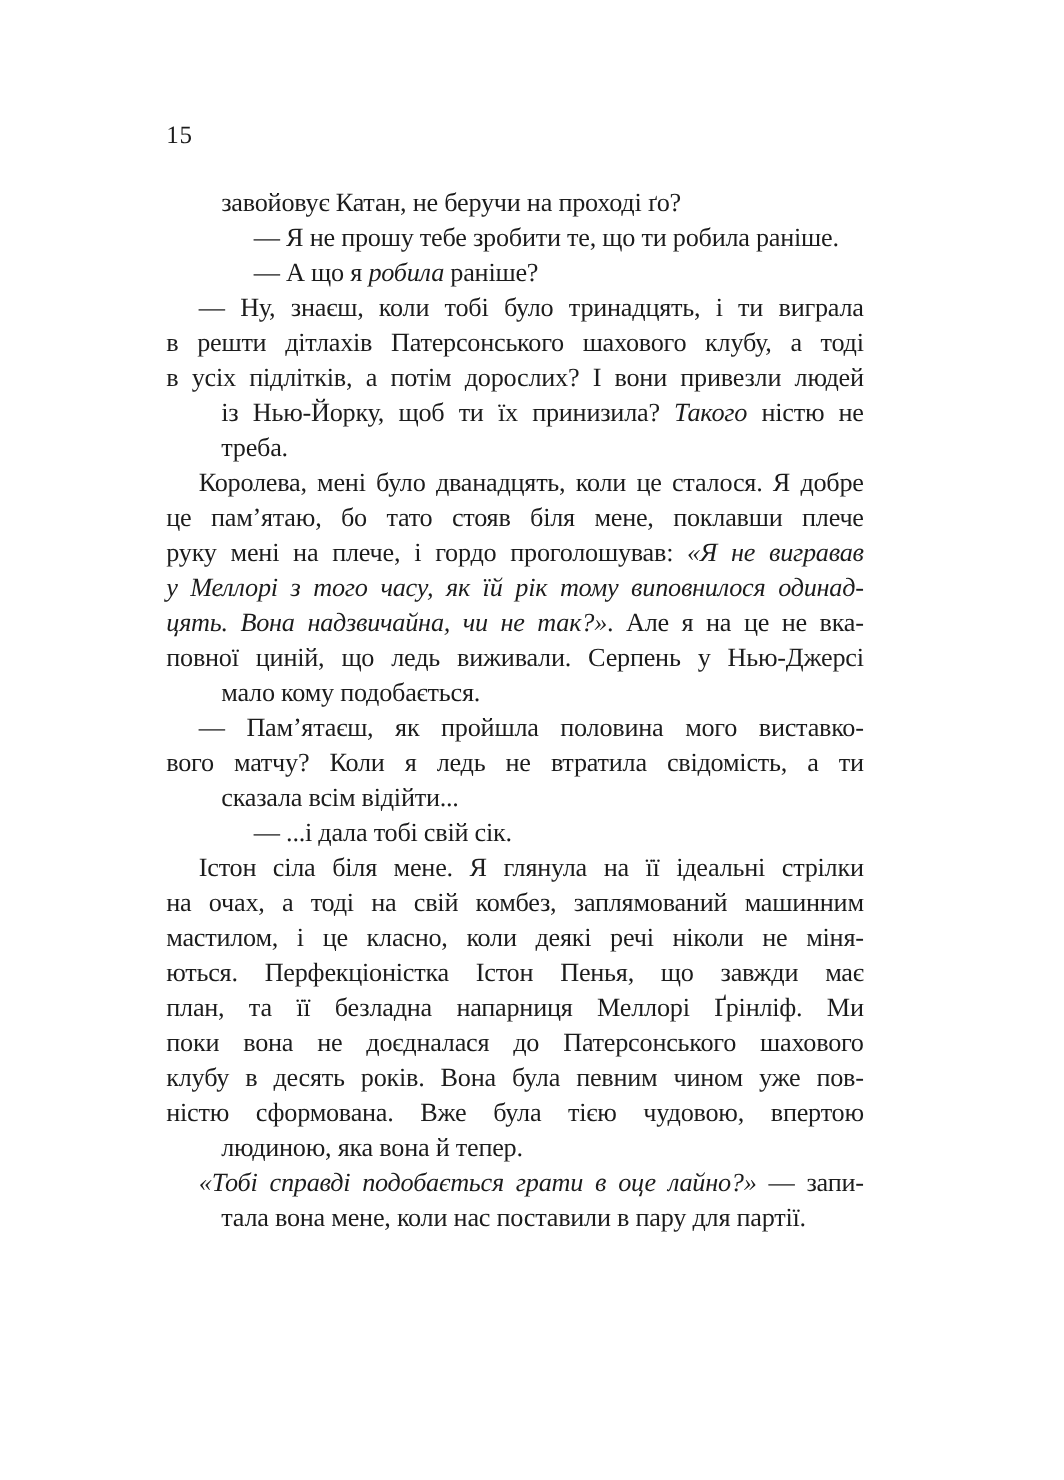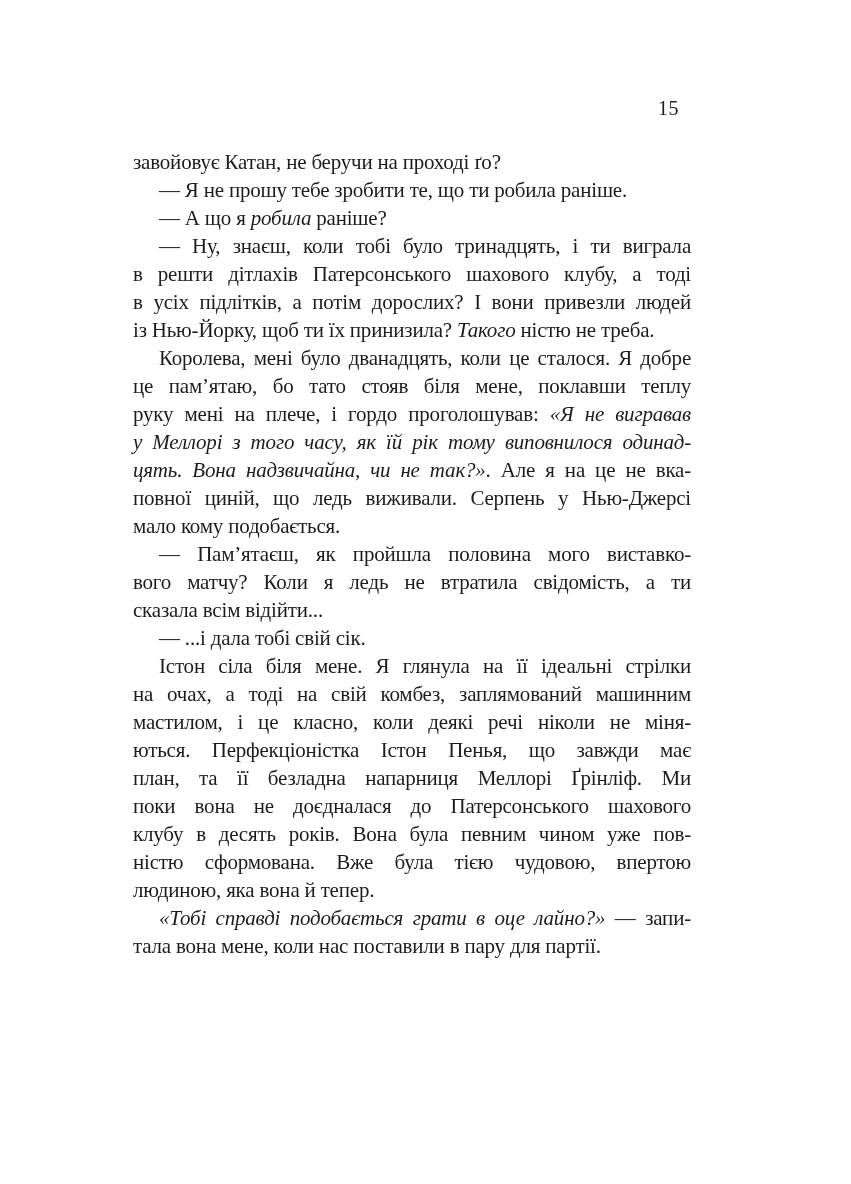--- a/index.html
+++ b/index.html
@@ -12,38 +12,38 @@
     width: 851px;
     height: 1184px;
     background: #ffffff;
     box-sizing: border-box;
     padding: 96px 160px 0 133px;
     font-family: "Liberation Serif", serif;
     color: #1c1c1c;
     overflow: hidden;
   }
   .pagenum {
-    text-align: right;
     padding-right: 12px;
     font-size: 20px;
     line-height: 24px;
     letter-spacing: 0.5px;
   }
   .content {
     margin-top: 28px;
     font-size: 21px;
     line-height: 28px;
     letter-spacing: -0.2px;
   }
   .line {
     text-align: justify;
     text-align-last: justify;
   }
   .line.last {
     text-align-last: left;
+    margin-left: 44px;
   }
   .line.first {
     text-indent: 26px;
   }
   .it {
     font-style: italic;
   }
 </style>
 </head>
 <body>
@@ -52,21 +52,21 @@
   <div class="pagenum">15</div>
   <div class="content">
       <div class="line last"><span>завойовує Катан, не беручи на проході ґо?</span></div>
       <div class="line first last"><span>— Я не прошу тебе зробити те, що ти робила раніше.</span></div>
       <div class="line first last"><span>— А що я </span><span class="it">робила</span><span> раніше?</span></div>
       <div class="line first"><span>— Ну, знаєш, коли тобі було тринадцять, і ти виграла</span></div>
       <div class="line"><span>в решти дітлахів Патерсонського шахового клубу, а тоді</span></div>
       <div class="line"><span>в усіх підлітків, а потім дорослих? І вони привезли людей</span></div>
       <div class="line last"><span>із Нью-Йорку, щоб ти їх принизила? </span><span class="it">Такого</span><span> ністю не треба.</span></div>
       <div class="line first"><span>Королева, мені було дванадцять, коли це сталося. Я добре</span></div>
-      <div class="line"><span>це пам’ятаю, бо тато стояв біля мене, поклавши теплу</span></div>
+      <div class="line"><span>це пам’ятаю, бо тато стояв біля мене, поклавши плече</span></div>
       <div class="line"><span>руку мені на плече, і гордо проголошував: </span><span class="it">«Я не вигравав</span></div>
       <div class="line"><span class="it">у Меллорі з того часу, як їй рік тому виповнилося одинад-</span></div>
       <div class="line"><span class="it">цять. Вона надзвичайна, чи не так?»</span><span>. Але я на це не вка-</span></div>
       <div class="line"><span>повної циній, що ледь виживали. Серпень у Нью-Джерсі</span></div>
       <div class="line last"><span>мало кому подобається.</span></div>
       <div class="line first"><span>— Пам’ятаєш, як пройшла половина мого виставко-</span></div>
       <div class="line"><span>вого матчу? Коли я ледь не втратила свідомість, а ти</span></div>
       <div class="line last"><span>сказала всім відійти...</span></div>
       <div class="line first last"><span>— ...і дала тобі свій сік.</span></div>
       <div class="line first"><span>Істон сіла біля мене. Я глянула на її ідеальні стрілки</span></div>

